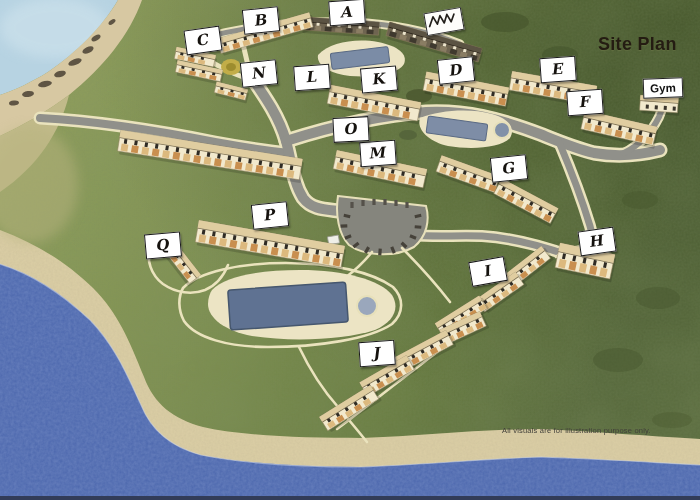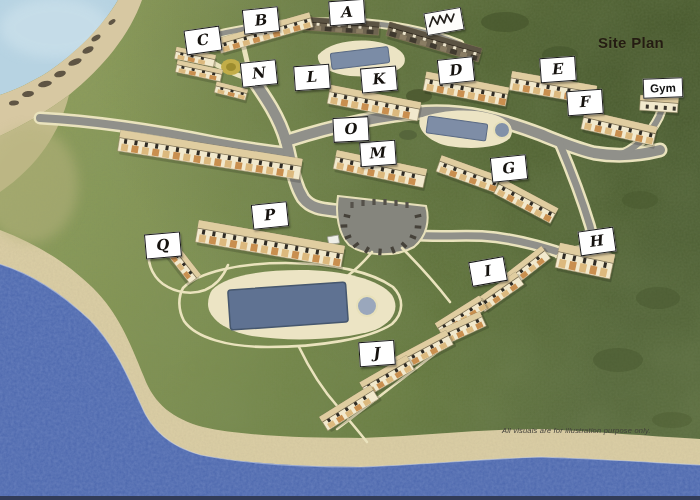--- a/index.html
+++ b/index.html
@@ -19,26 +19,26 @@
     font-size:15px;color:#15120e;line-height:1;
   }
   .gym-label{
     position:absolute;display:flex;align-items:center;justify-content:center;
     width:38px;height:18px;background:#fff;border:1px solid #222;
     box-shadow:1px 2px 2px rgba(0,0,0,.3);
     font-weight:bold;font-size:11.5px;color:#111;
   }
   .map-title{
     position:absolute;left:598px;top:34px;
-    font-weight:bold;font-size:15px;letter-spacing:.3px;
+    font-weight:bold;font-size:18px;letter-spacing:.3px;
     color:var(--c-title,#241c12);text-shadow:0 1px 1px rgba(120,130,80,.4);
   }
   .disclaimer{
     position:absolute;left:502px;top:426px;
-    font-size:7.5px;letter-spacing:.2px;color:var(--c-disc,#42403a);font-style:italic;
+    font-size:7.5px;letter-spacing:.2px;color:var(--c-disc,#42403a);
   }
   .scribble-label{
     position:absolute;width:36px;height:21px;background:#fdfdfb;
     border:1px solid #2a2a2a;box-shadow:1px 2px 2px rgba(0,0,0,.3);
     display:flex;align-items:center;justify-content:center;
   }
 </style>
 </head>
 <body>
 

